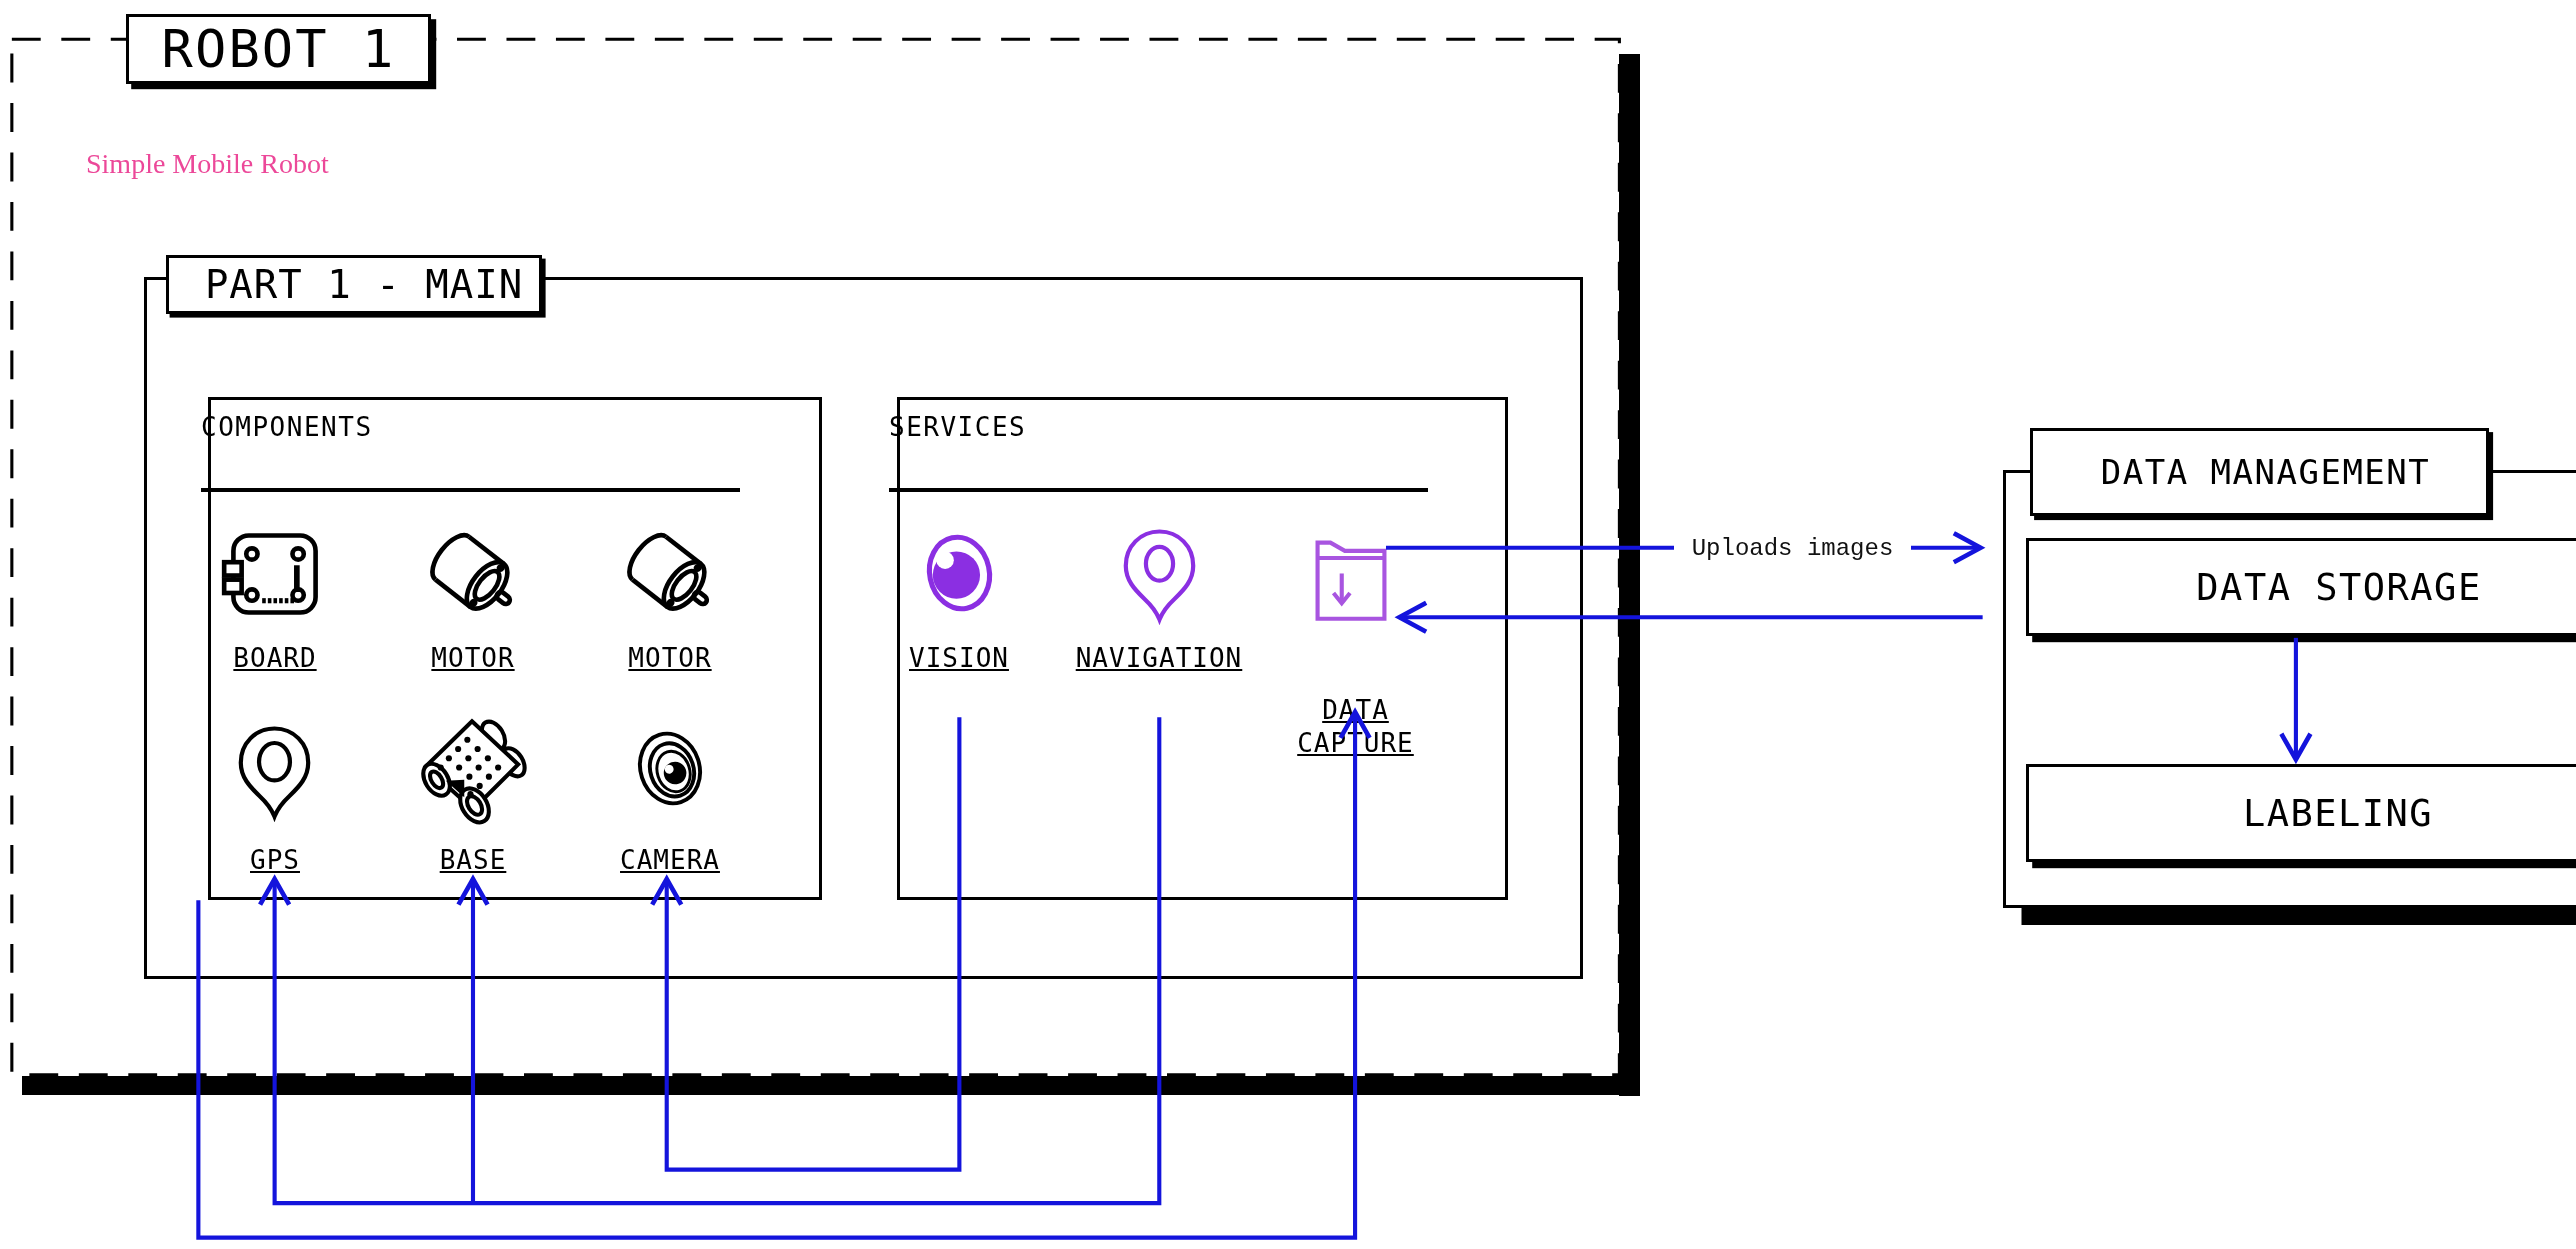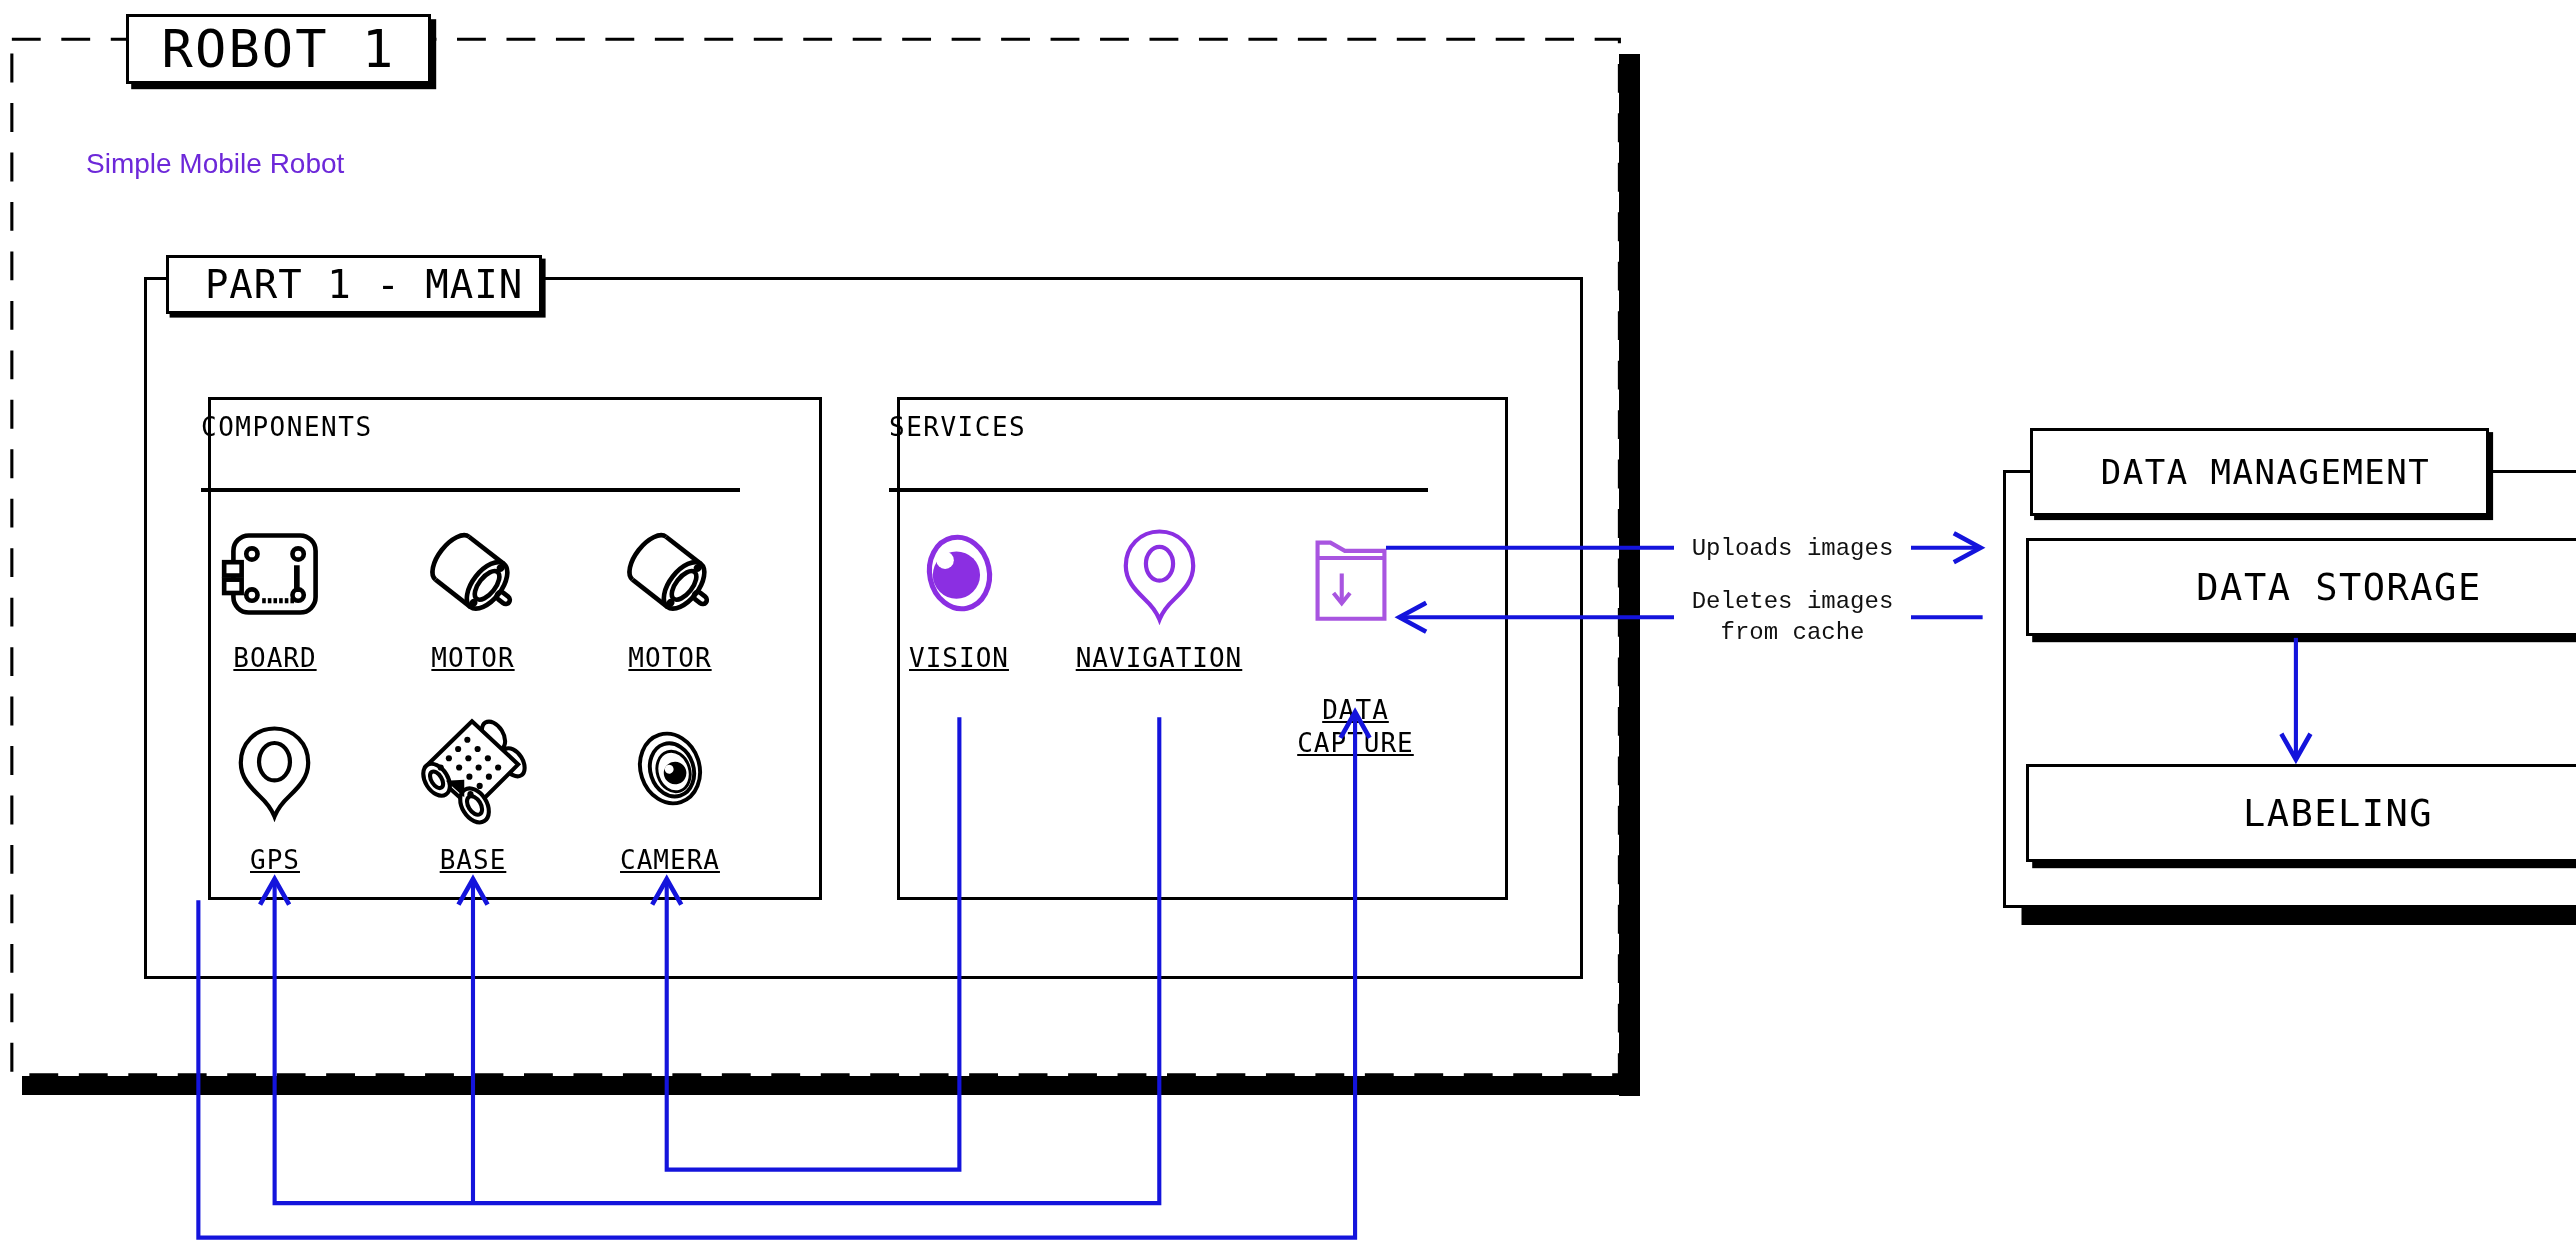--- a/index.html
+++ b/index.html
@@ -10,21 +10,21 @@
   .shadow-bar{position:absolute;background:#000;z-index:0;}
   svg.layer{position:absolute;left:0;top:0;z-index:3;pointer-events:none;}
   svg#back-layer{z-index:1;}
 
   .box{position:absolute;background:#fff;border:3.1px solid #000;box-sizing:border-box;z-index:2;margin-left:44px;}
   .label-box{display:flex;align-items:center;justify-content:center;white-space:nowrap;}
 
   .robot-title{left:82px;top:14.4px;width:305px;height:70px;border-width:3.6px;
                box-shadow:5.2px 5.2px 0 #000;font-size:52px;letter-spacing:2.1px;}
   .subtitle{position:absolute;left:86px;top:148px;font-size:28px;z-index:2;
-            font-family:Liberation Sans, sans-serif;color:#6d28d9;}
+            font-family:Liberation Serif, serif;color:#ec4899;}
 
   .part-container{left:100px;top:277px;width:1439px;height:702px;border-width:3.6px;}
   .part-title{left:122px;top:255px;width:376px;height:59px;box-shadow:3.6px 3.6px 0 #000;
               font-size:39px;letter-spacing:1px;padding-left:20px;}
 
   .group-box{border-width:3.1px;}
   .components-box{left:164px;top:397px;width:614px;height:503px;}
   .services-box{left:853px;top:397px;width:611px;height:503px;}
   .group-title{position:absolute;font-size:26px;letter-spacing:1.5px;z-index:2;white-space:nowrap;}
   .underline{position:absolute;height:3.6px;background:#000;z-index:2;}
@@ -245,19 +245,15 @@
       <polyline points="3796,1037 3844,1063 3796,1089"></polyline>
       <polyline points="2764,1172 2716,1198 2764,1224"></polyline>
       <polyline points="4430,1428 4456,1474 4482,1428"></polyline>
       <polyline points="5466,1560 5514,1586 5466,1612"></polyline>
     </g>
   </svg>
 
   <div class="line-label uploads-label">
     <span>Uploads images</span>
   </div>
-  <div class="line-label deletes-label">
-    <span>Deletes images</span>
-    <span>from cache</span>
-  </div>
 
 </div>
 
 
 </body></html>

